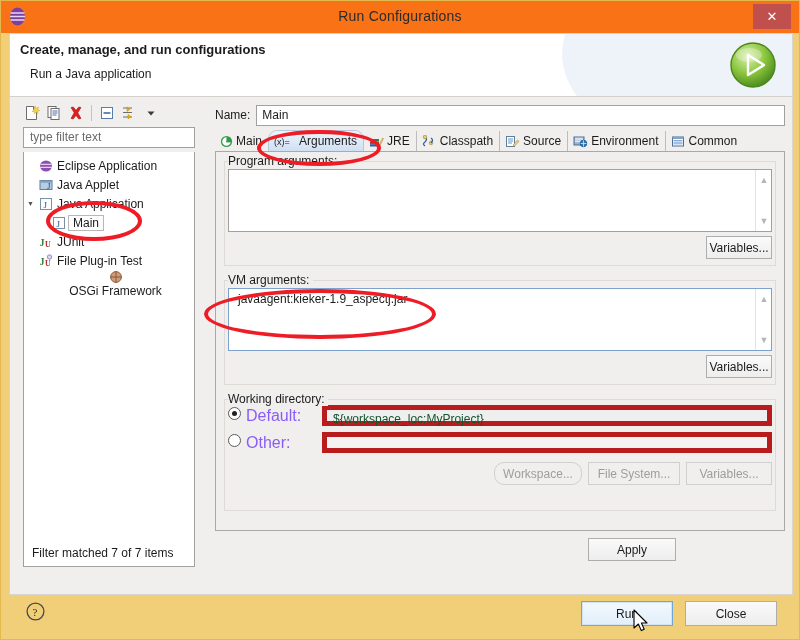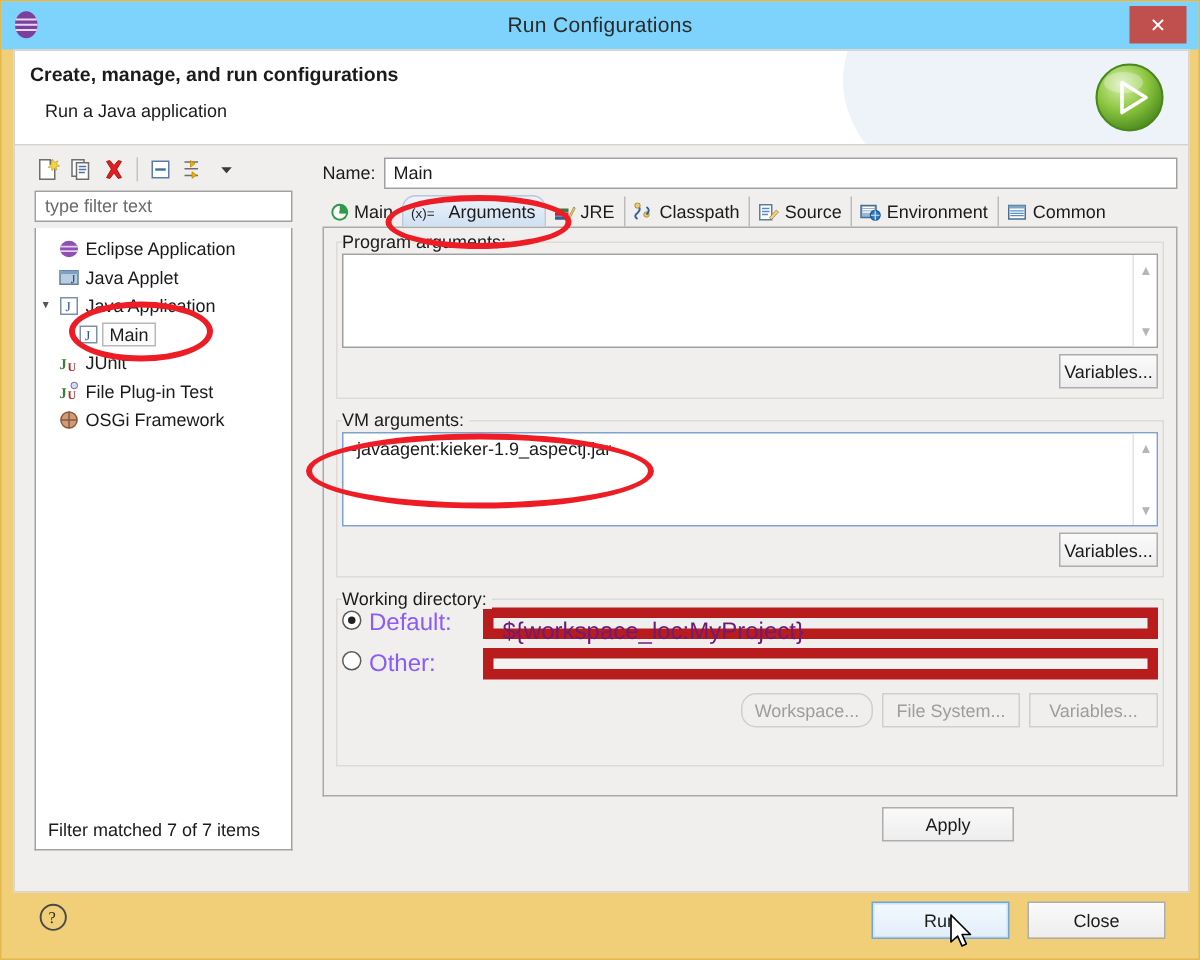--- a/index.html
+++ b/index.html
@@ -16,21 +16,21 @@
     position: relative;
     width: 800px; height: 640px;
     background: #f0cf78;
     border: 1px solid #e3b94f;
   }
 
   
   #titlebar {
     position: relative;
     height: 32px;
-    background: #7dd3fc;
+    background: #f97316;
   }
   #app-icon {
     position: absolute; left: 8px; top: 6px;
     width: 17px; height: 19px;
   }
   #window-title {
     position: absolute; left: 0; right: 0; top: 7px;
     text-align: center;
     font-size: 14px;
     color: #2b2b2b;
@@ -308,23 +308,23 @@
   .radio.on::after {
     content: "";
     position: absolute; left: 3px; top: 3px;
     width: 5px; height: 5px; border-radius: 50%;
     background: #222;
   }
   .ro-field {
     position: absolute;
     height: 21px;
     background: #efefef;
-    border: 7px solid #b91c1c;
-    font-size: 16px;
-    color: #701a75;
+    border: 5px solid #b91c1c;
+    font-size: 12px;
+    color: #14532d;
     padding-left: 6px;
     line-height: 19px;
   }
 
   
   #applybar {
     position: absolute;
     left: 200px; bottom: 2px;
     width: 576px; height: 36px;
   }
@@ -497,21 +497,21 @@
             <span class="t-icon">
               <svg width="14" height="14" viewBox="0 0 14 14">
                 <text x="0.5" y="11" font-size="10" fill="#3b7d3b" font-family="serif" font-weight="bold">J</text>
                 <text x="6" y="12" font-size="8" fill="#b03030" font-family="serif" font-weight="bold">U</text>
                 <circle cx="10.5" cy="3" r="2.2" fill="#d8d8f0" stroke="#5a5a9a" stroke-width=".6"></circle>
               </svg>
             </span>
             <span class="label-wrap">File Plug-in Test</span>
           </div>
 
-          <div class="tree-row" style="padding-left:13px;">
+          <div class="tree-row" style="padding-left:13px;flex-direction:column;">
             <span class="t-icon">
               <svg width="14" height="14" viewBox="0 0 14 14">
                 <circle cx="7" cy="7" r="5.4" fill="#cf9b7a" stroke="#8a5a3a" stroke-width="1"></circle>
                 <path d="M7 1.4 V12.6 M1.6 7 H12.4" stroke="#8a5a3a" stroke-width="1"></path>
               </svg>
             </span>
             <span class="label-wrap">OSGi Framework</span>
           </div>
 
           <div id="filter-status">Filter matched 7 of 7 items</div>

